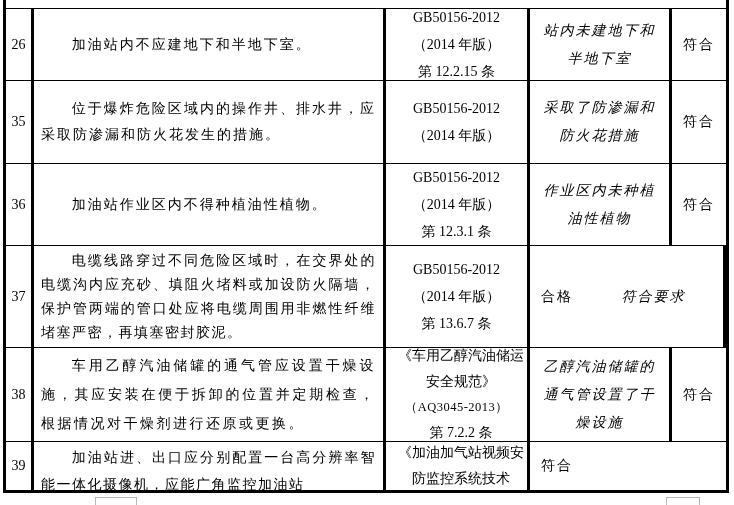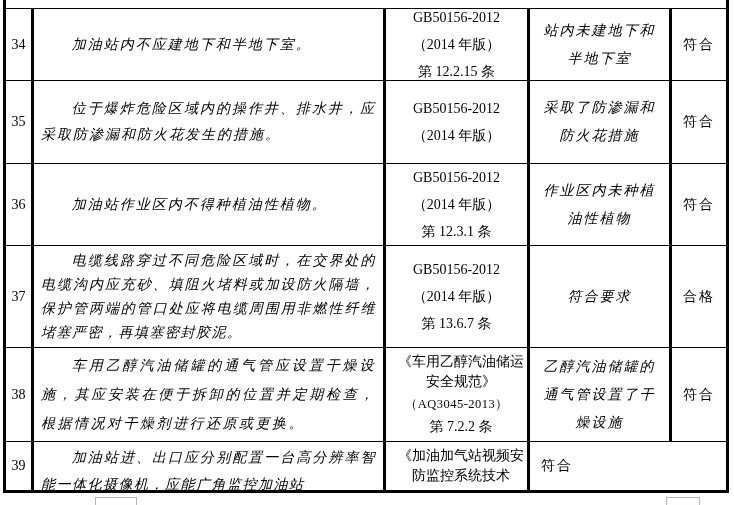--- a/index.html
+++ b/index.html
@@ -13,48 +13,48 @@
     position:absolute;left:3px;top:0;width:726px;height:493px;
     box-sizing:border-box;overflow:hidden;background:#fff;
     border-left:3px solid #000;border-right:3px solid #000;border-bottom:3px solid #000;
   }
   .sliver{height:8px;}
   .t-row{display:flex;border-top:1px solid #000;overflow:hidden;box-sizing:border-box;}
   .r34{height:72px}.r35{height:83px}.r36{height:82px}.r37{height:102px}.r38{height:94px}.r39{height:49px}
   .c{border-right:3px solid #000000;box-sizing:border-box;display:flex;align-items:center;overflow:hidden;flex:0 0 auto;}
   .c1{width:28px;justify-content:center;letter-spacing:0;}
   .c2{width:352px;padding:0 7px;}
-  .c2>div{width:100%;text-align:justify;text-indent:2.2em;letter-spacing:2px;line-height:26px;font-style:italic;}
+  .c2>div{width:100%;text-align:justify;text-indent:2.2em;letter-spacing:2px;line-height:26px;}
   .r37 .c2>div{line-height:24px;letter-spacing:1.5px;}
   .r38 .c2>div{line-height:29px;letter-spacing:2.5px;}
   .r39 .c2>div{line-height:27px;letter-spacing:1.5px;margin-top:9px;}
   .c3{width:144px;flex-direction:column;justify-content:center;text-align:center;padding:0 4px;}
   .bl{line-height:27px;width:100%;}
-  .bl-tight{line-height:20px;width:100%;margin-left:9px;}
+  .bl-tight{line-height:26px;width:100%;margin-left:9px;}
   .bl-small{font-size:12.5px;line-height:25px;width:100%;letter-spacing:0.5px;}
   .c4{width:142px;padding:0 6px;}
   .c4>div{width:100%;letter-spacing:2px;line-height:28px;text-align:center;font-style:italic;}
   .c5{width:54px;justify-content:center;border-right:none;letter-spacing:2px;font-family:Liberation Serif, serif;}
   .frag{
     position:absolute;box-sizing:border-box;background:#fdfdfd;
     border:1px solid #b8b8b8;
   }
   .frag-left{left:95px;top:497px;width:42px;height:12px;}
   .frag-right{left:666px;top:497px;width:34px;height:12px;}
 </style>
 </head>
 <body>
 
 <div class="page">
   <div class="table-wrap">
     <div class="sliver"></div>
 
     <div class="t-row r34">
       <div class="c c1">
-          <span>34</span>
+          <span>26</span>
         </div>
       <div class="c c2">
           <div>加油站内不应建地下和半地下室。</div>
         </div>
       <div class="c c3">
         <div class="bl">GB50156-2012</div>
         <div class="bl">（2014 年版）</div>
         <div class="bl">第 12.2.15 条</div>
       </div>
       <div class="c c4">
@@ -109,25 +109,25 @@
           <span>37</span>
         </div>
       <div class="c c2">
           <div>电缆线路穿过不同危险区域时，在交界处的电缆沟内应充砂、填阻火堵料或加设防火隔墙，保护管两端的管口处应将电缆周围用非燃性纤维堵塞严密，再填塞密封胶泥。</div>
         </div>
       <div class="c c3">
         <div class="bl">GB50156-2012</div>
         <div class="bl">（2014 年版）</div>
         <div class="bl">第 13.6.7 条</div>
       </div>
+      <div class="c c5">
+          <span>合格</span>
+        </div>
       <div class="c c4">
           <div>符合要求</div>
-        </div>
-      <div class="c c5">
-          <span>合格</span>
         </div>
     </div>
 
     <div class="t-row r38">
       <div class="c c1">
           <span>38</span>
         </div>
       <div class="c c2">
           <div>车用乙醇汽油储罐的通气管应设置干燥设施，其应安装在便于拆卸的位置并定期检查，根据情况对干燥剂进行还原或更换。</div>
         </div>

